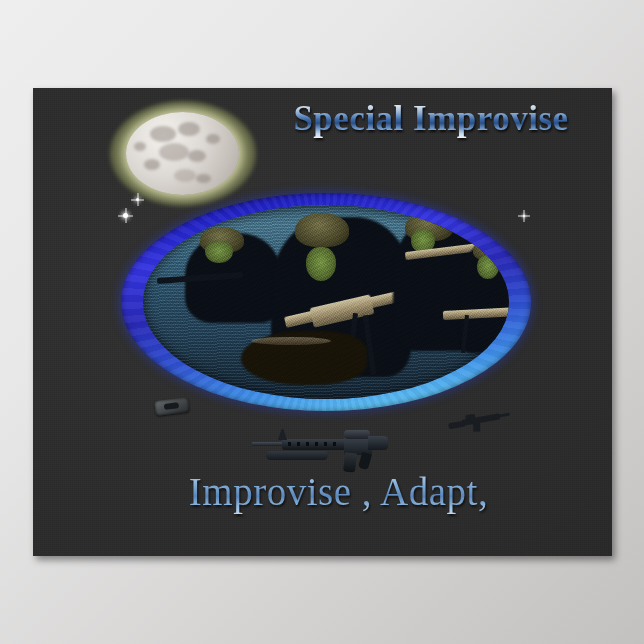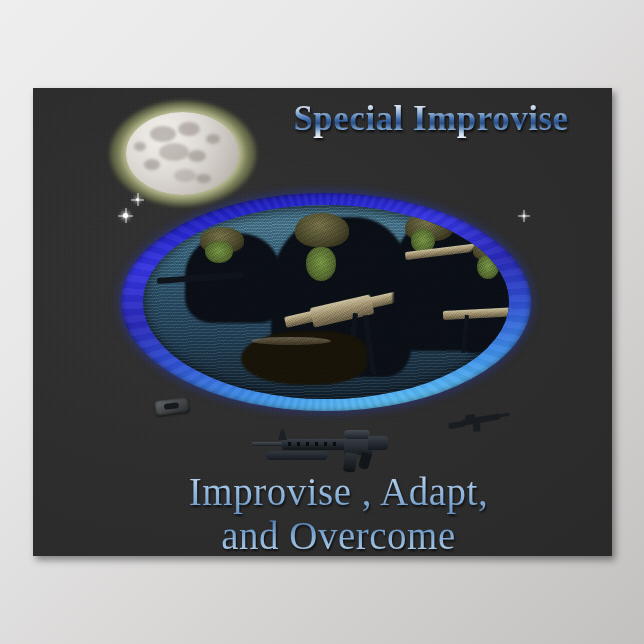--- a/index.html
+++ b/index.html
@@ -378,17 +378,16 @@
 
       <div class="rm-part" style="left:108px; top:30px; width:10px; height:16px; background:#11161b; transform:rotate(16deg); border-radius:0 0 4px 4px;"></div>
 
       <div class="rm-part" style="left:92px; top:7px; width:26px; height:9px; background:linear-gradient(180deg,#454b53,#1d2228); border-radius:4px;"></div>
 
       <div class="rm-part" style="left:116px; top:13px; width:20px; height:14px; background:linear-gradient(180deg,#3a4048,#141a20); border-radius:0 4px 4px 0;"></div>
     </div>
 
     <div id="slogan">
       <span class="line">Improvise , Adapt,</span>
-      <span class="line">and Overcome</span>
     </div>
 
   </div>
 </div>
 
 </body></html>

